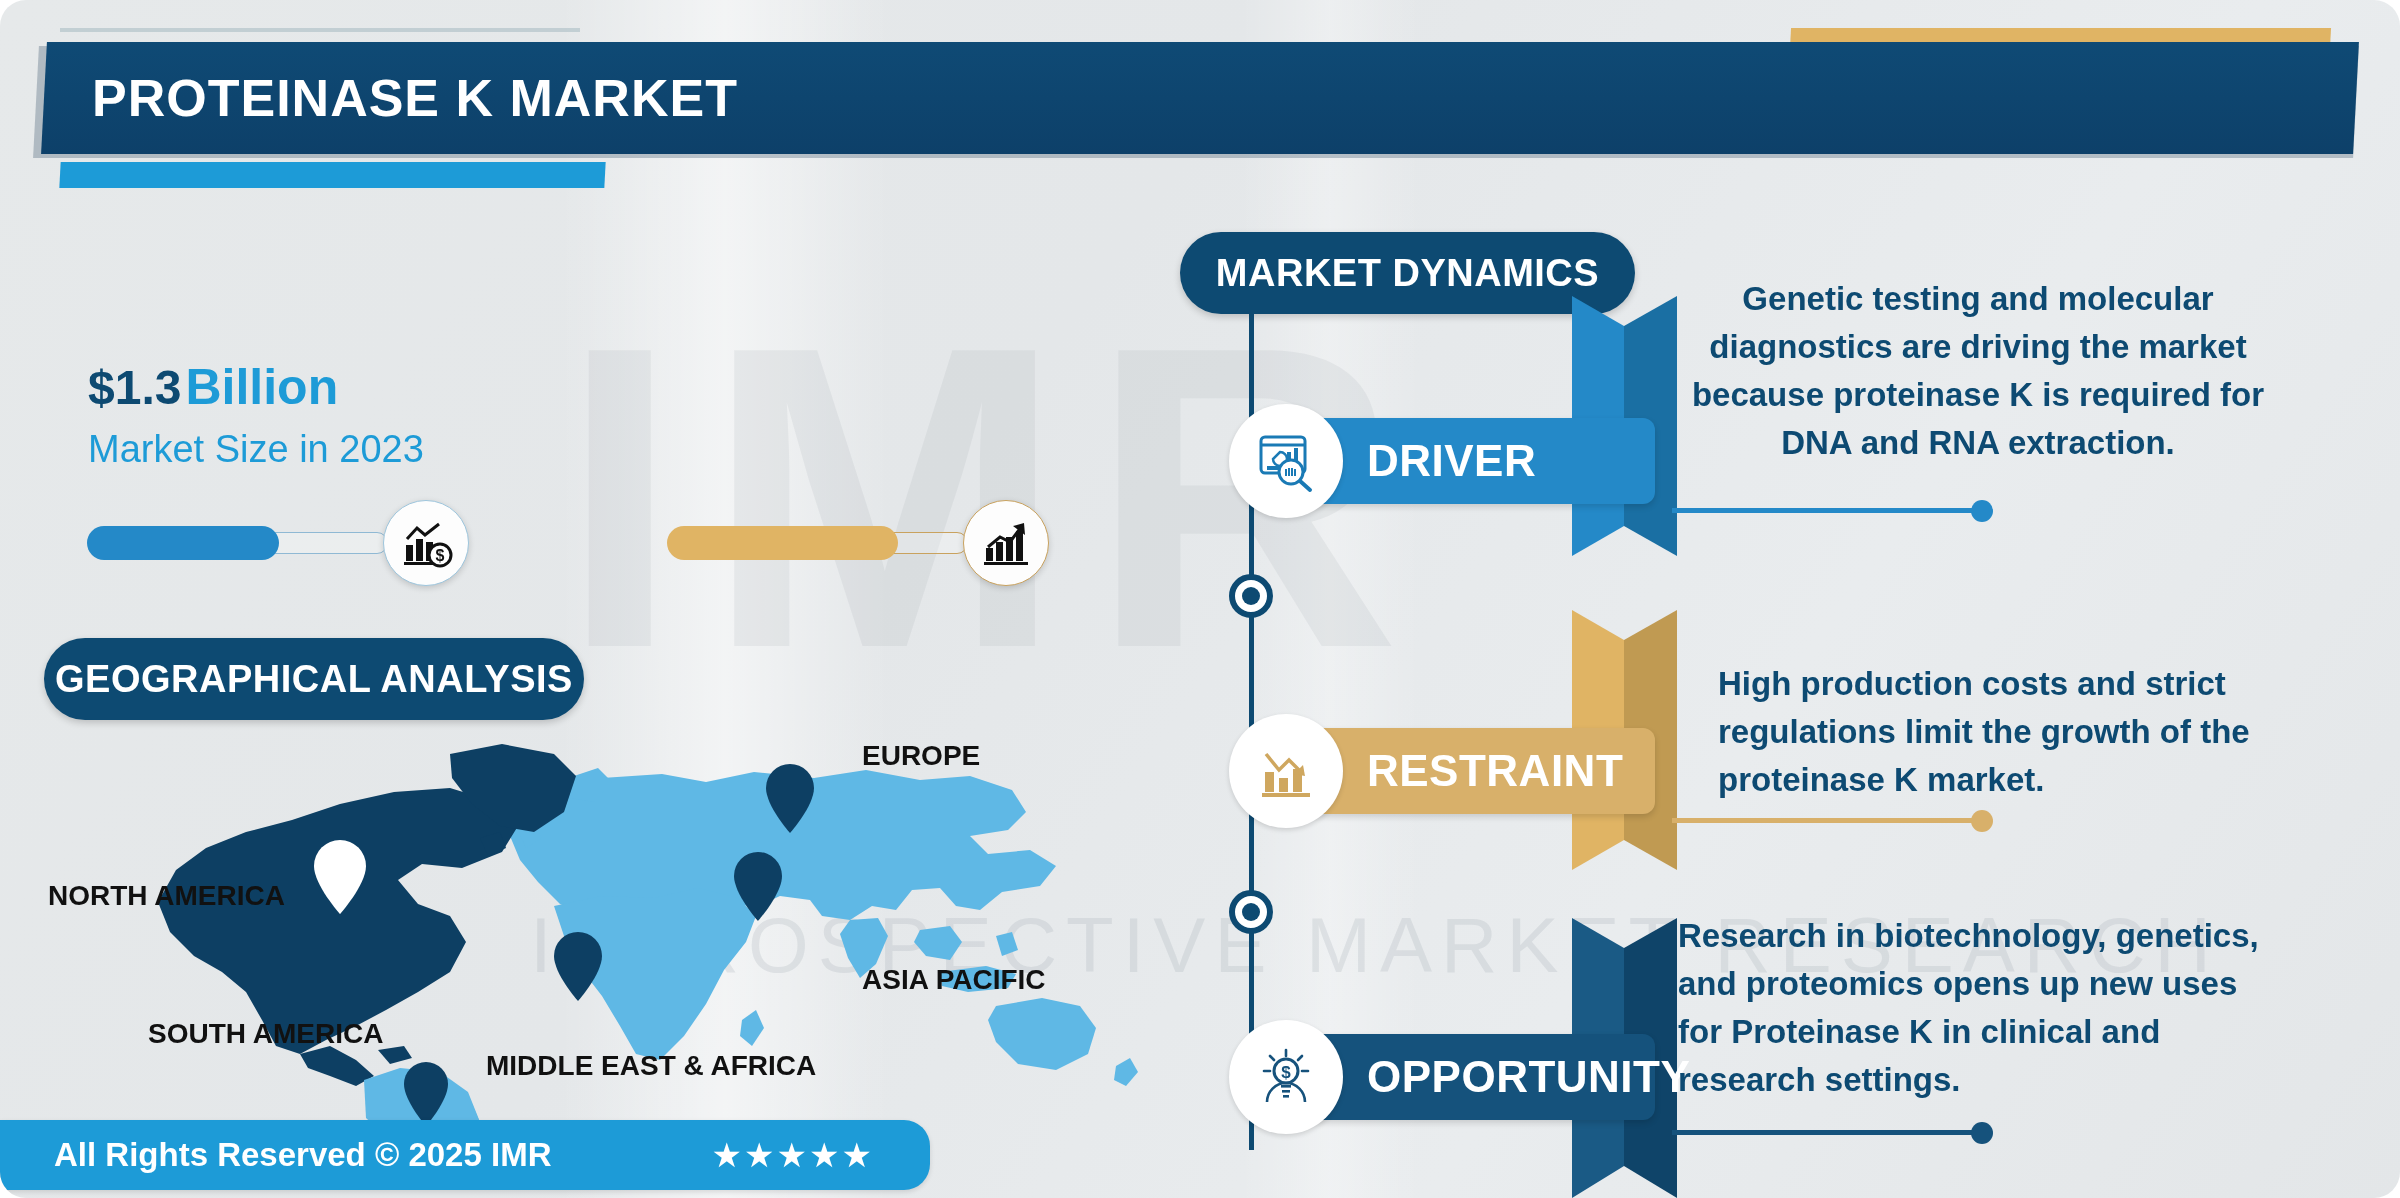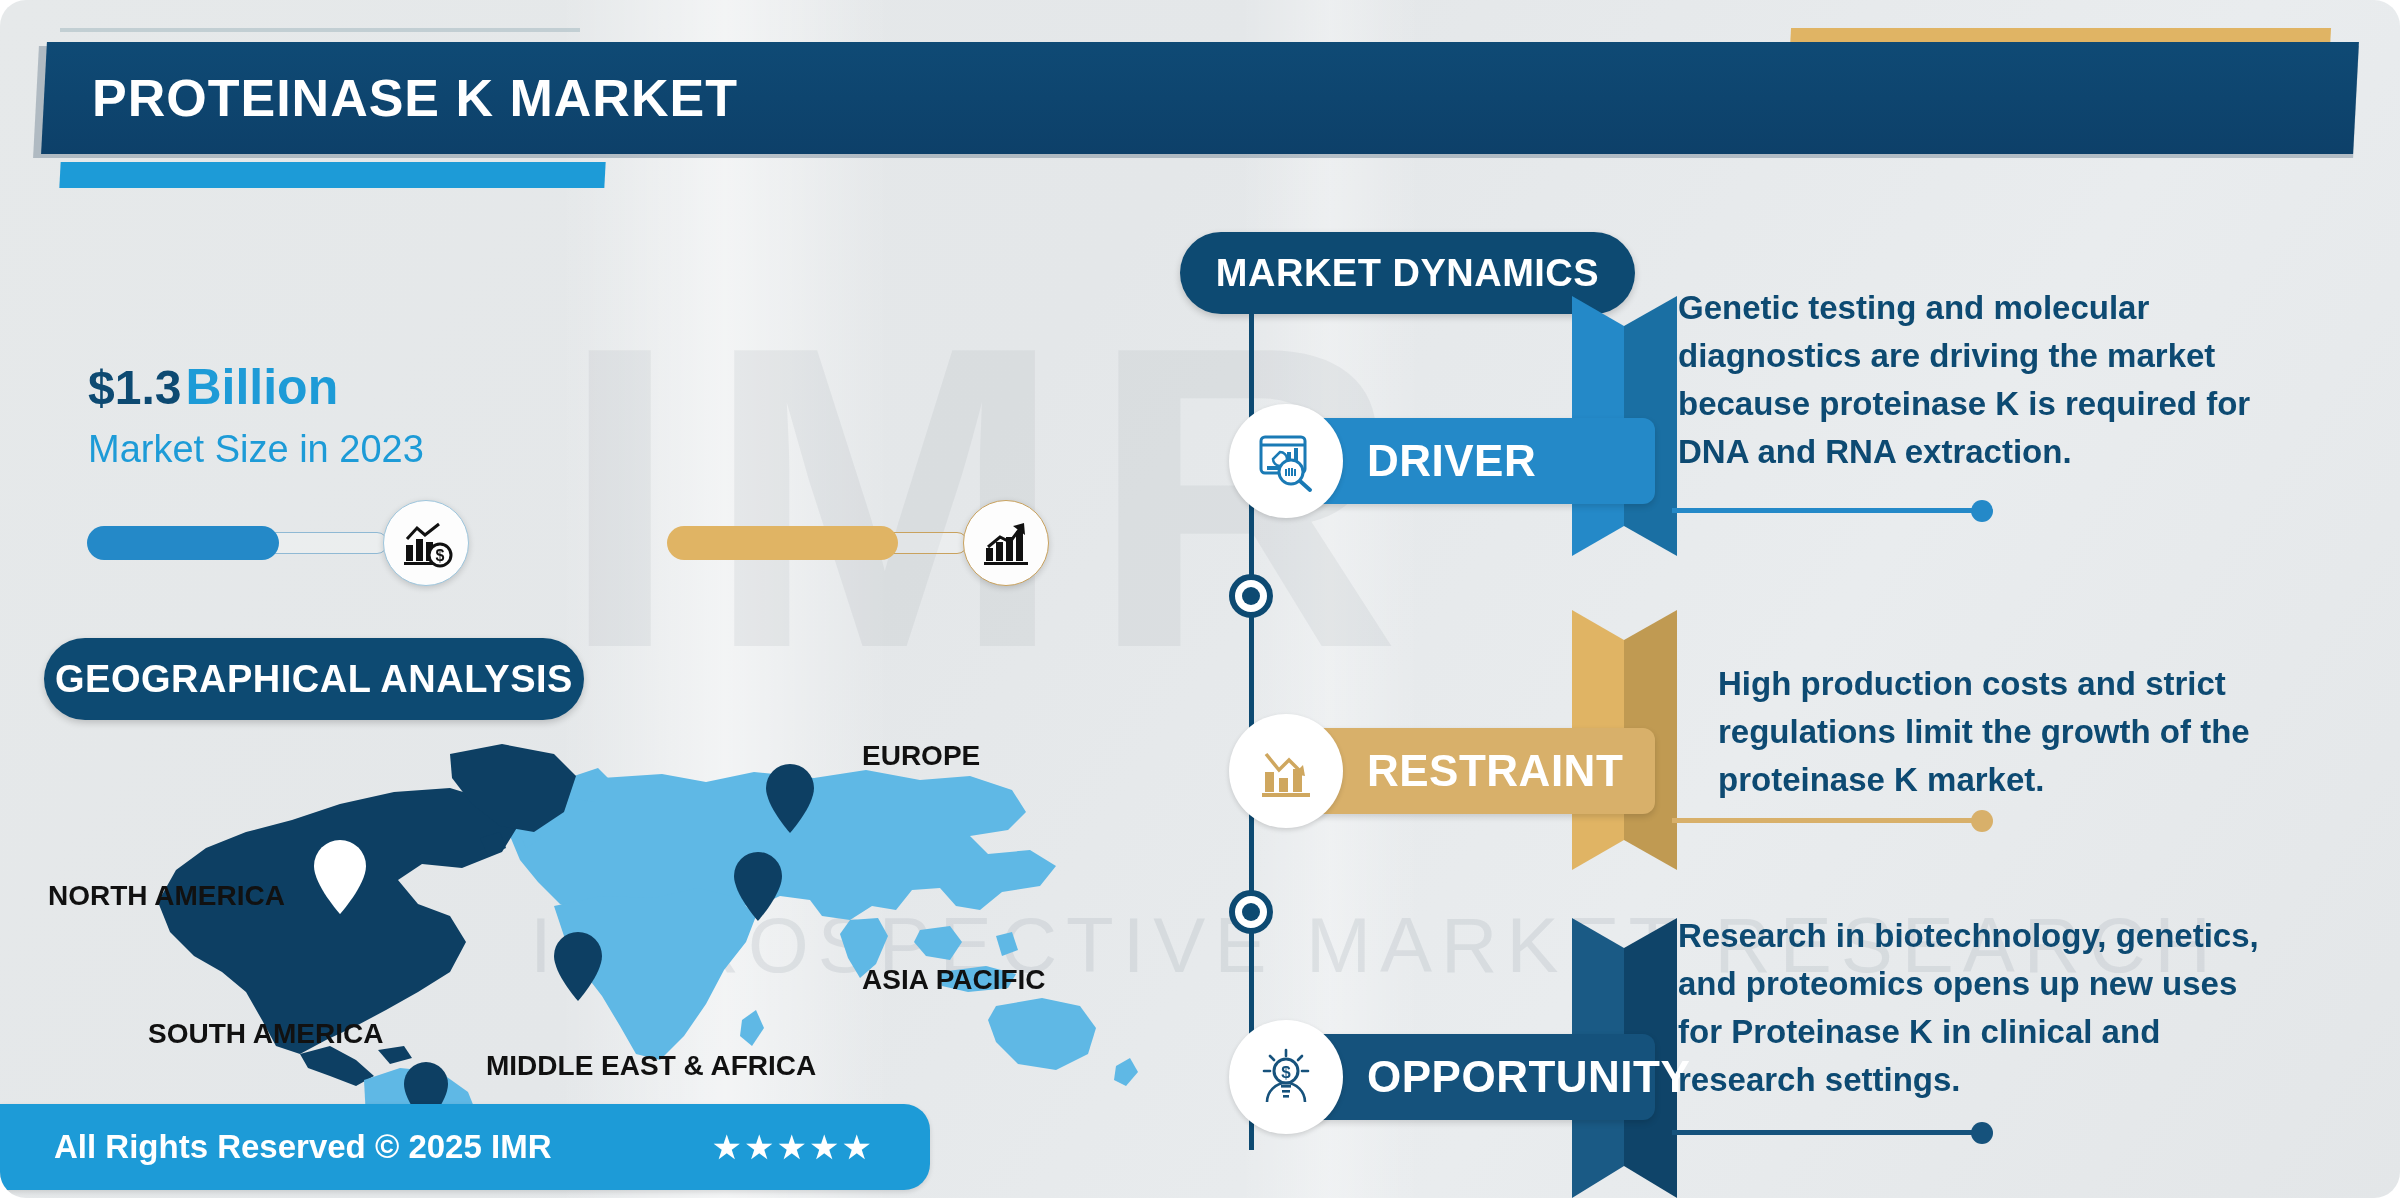--- a/index.html
+++ b/index.html
@@ -165,21 +165,21 @@
   .lead::after {
     content:""; position:absolute; right:-11px; top:-8px;
     width:22px; height:22px; border-radius:50%;
   }
 
   
   .ribbon { position:absolute; width:105px; }
 
   
   #footer {
-    position:absolute; left:0; bottom:8px; width:930px; height:86px;
+    position:absolute; left:0; bottom:8px; width:930px; height:70px;
     background:#1d9bd7; border-top-right-radius:26px; border-bottom-right-radius:26px;
     display:flex; align-items:center;
     box-shadow:0 2px 5px rgba(0,0,0,.12);
   }
   #footer-text { margin-left:54px; color:#fff; font-size:33px; font-weight:600; }
   #stars { margin-left:160px; color:#fff; font-size:34px; letter-spacing:2px; }
 </style>
 </head>
 <body>
 
@@ -321,21 +321,21 @@
           <line x1="33" y1="41" x2="33" y2="48"></line>
           <line x1="36" y1="40" x2="36" y2="48"></line>
           <line x1="39" y1="40" x2="39" y2="48"></line>
           <line x1="42" y1="41" x2="42" y2="48"></line>
         </g>
         <line x1="47" y1="53" x2="57" y2="62" stroke="#1a7ab5" stroke-width="4" stroke-linecap="round"></line>
       </svg>
     </div>
     <span class="dyn-txt">DRIVER</span>
   </div>
-  <div class="dyn-body" style="left:1678px; top:284px; width:600px;">Genetic testing and molecular diagnostics are driving the market because proteinase K is required for DNA and RNA extraction.</div>
+  <div class="dyn-body" style="left:1678px; top:275px; width:600px;text-align:center;">Genetic testing and molecular diagnostics are driving the market because proteinase K is required for DNA and RNA extraction.</div>
   <div class="lead" style="left:1672px; top:508px; width:310px; background:#2489c8;">
     <span style="position:absolute; right:-11px; top:-8px; width:22px; height:22px; border-radius:50%; background:#2489c8; display:block;"></span>
   </div>
 
   <div class="ribbon" style="left:1572px; top:610px;">
     <svg width="105" height="260" viewBox="0 0 105 260">
       <polygon fill="#e0b464" points="0,0 52,30 52,230 0,260"></polygon>
       <polygon fill="#c09a52" points="105,0 52,30 52,230 105,260"></polygon>
     </svg>
   </div>

